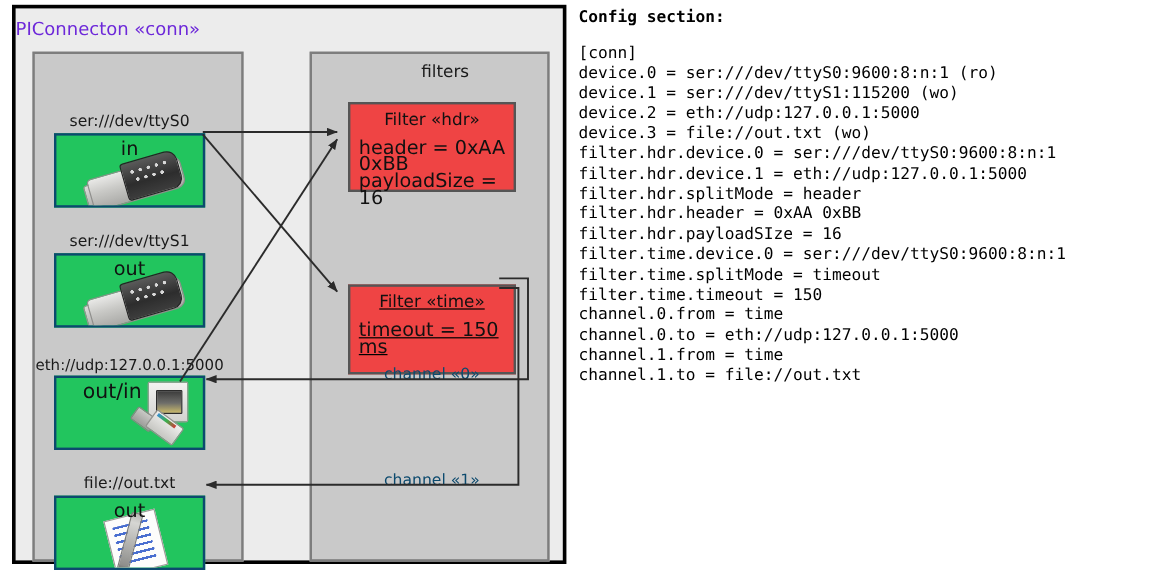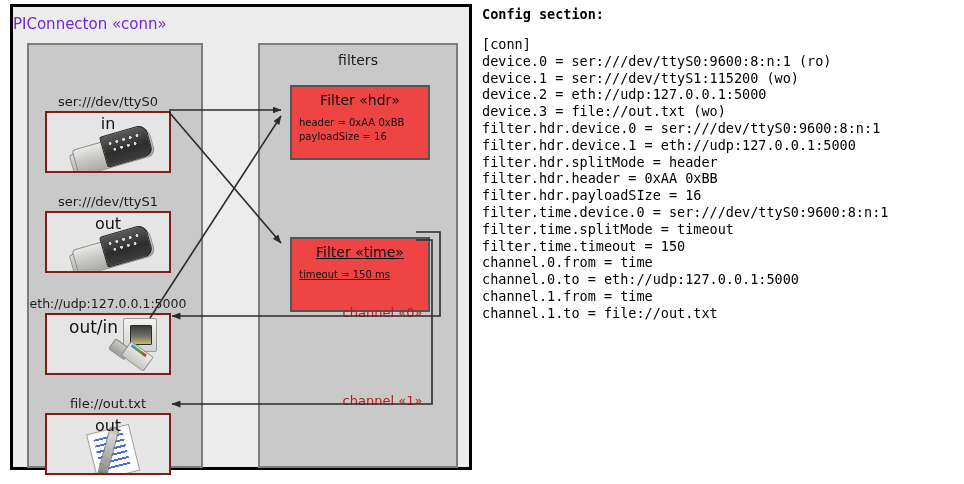--- a/index.html
+++ b/index.html
@@ -56,20 +56,21 @@
     height: 425px;
   }
   #filters-title {
     position: absolute;
     left: 0;
     top: 7px;
     width: 100%;
     text-align: center;
     font-size: 14px;
     color: #1a1a1a;
+    padding-left: 13px;
   }
 
   
   .device {
     position: absolute;
     left: 16px;
     width: 126px;
   }
   .device-label {
     font-size: 13px;
@@ -82,22 +83,22 @@
   .device-label.wide {
     position: relative;
     left: -16px;
     width: 158px;
     font-size: 12.5px;
   }
   .device-box {
     position: relative;
     width: 126px;
     height: 62px;
-    background: #e5e5e5;
-    border: 2px solid #7f1d1d;
+    background: #22c55e;
+    border: 2px solid #0c4a6e;
     box-sizing: border-box;
     overflow: hidden;
   }
   .device-dir {
     position: absolute;
     left: 0;
     top: 1px;
     width: 100%;
     text-align: center;
     font-size: 16px;
@@ -293,31 +294,31 @@
   #filter-hdr  { top: 40px; height: 75px; }
   #filter-time { top: 192px; height: 75px; text-decoration: underline; }
   .filter-title {
     text-align: center;
     font-size: 14px;
     color: #111111;
     margin-top: 5px;
   }
   .filter-props {
     margin: 8px 0 0 7px;
-    font-size: 10px;
+    font-size: 16px;
     color: #111111;
     line-height: 14px;
   }
 
   
   .channel-label {
     position: absolute;
     font-size: 13px;
-    color: #b91c1c;
-    text-align: center;
+    color: #0c4a6e;
+    text-align: left;
   }
   #channel-0-label { left: 60px; top: 260px; width: 125px; }
   #channel-1-label { left: 60px; top: 348px; width: 125px; }
 
   
   #connectors {
     position: absolute;
     left: 0;
     top: 0;
     width: 964px;

